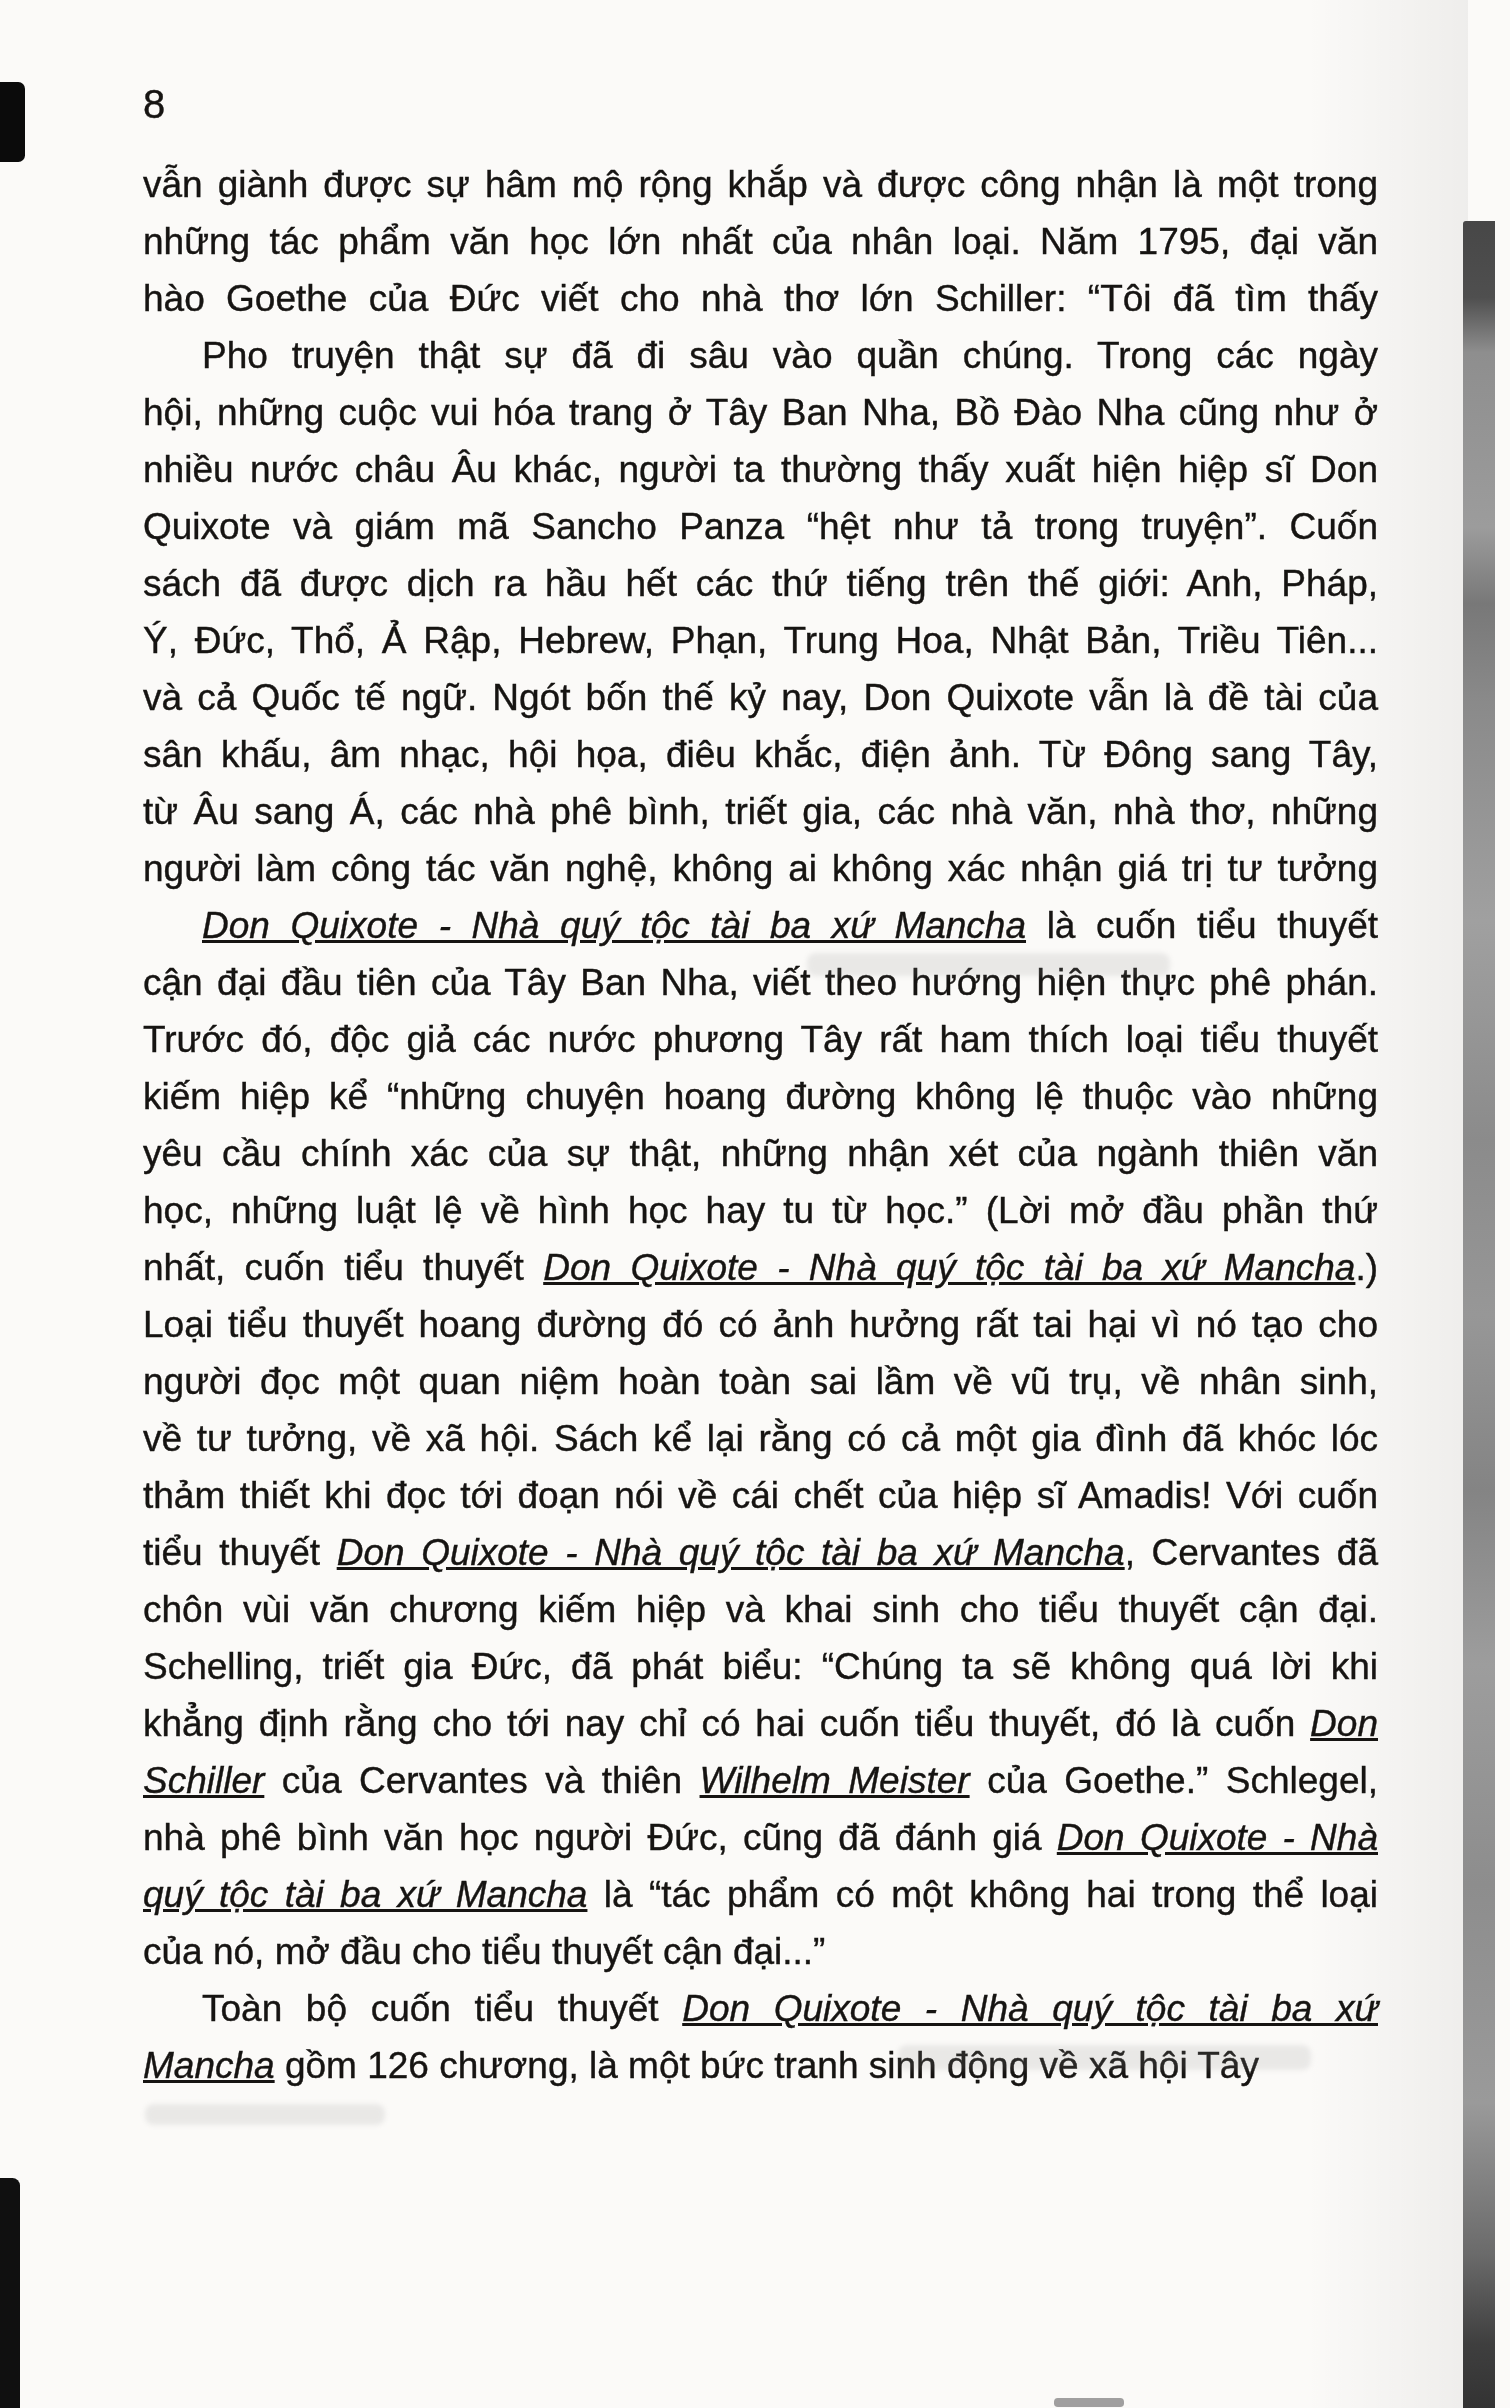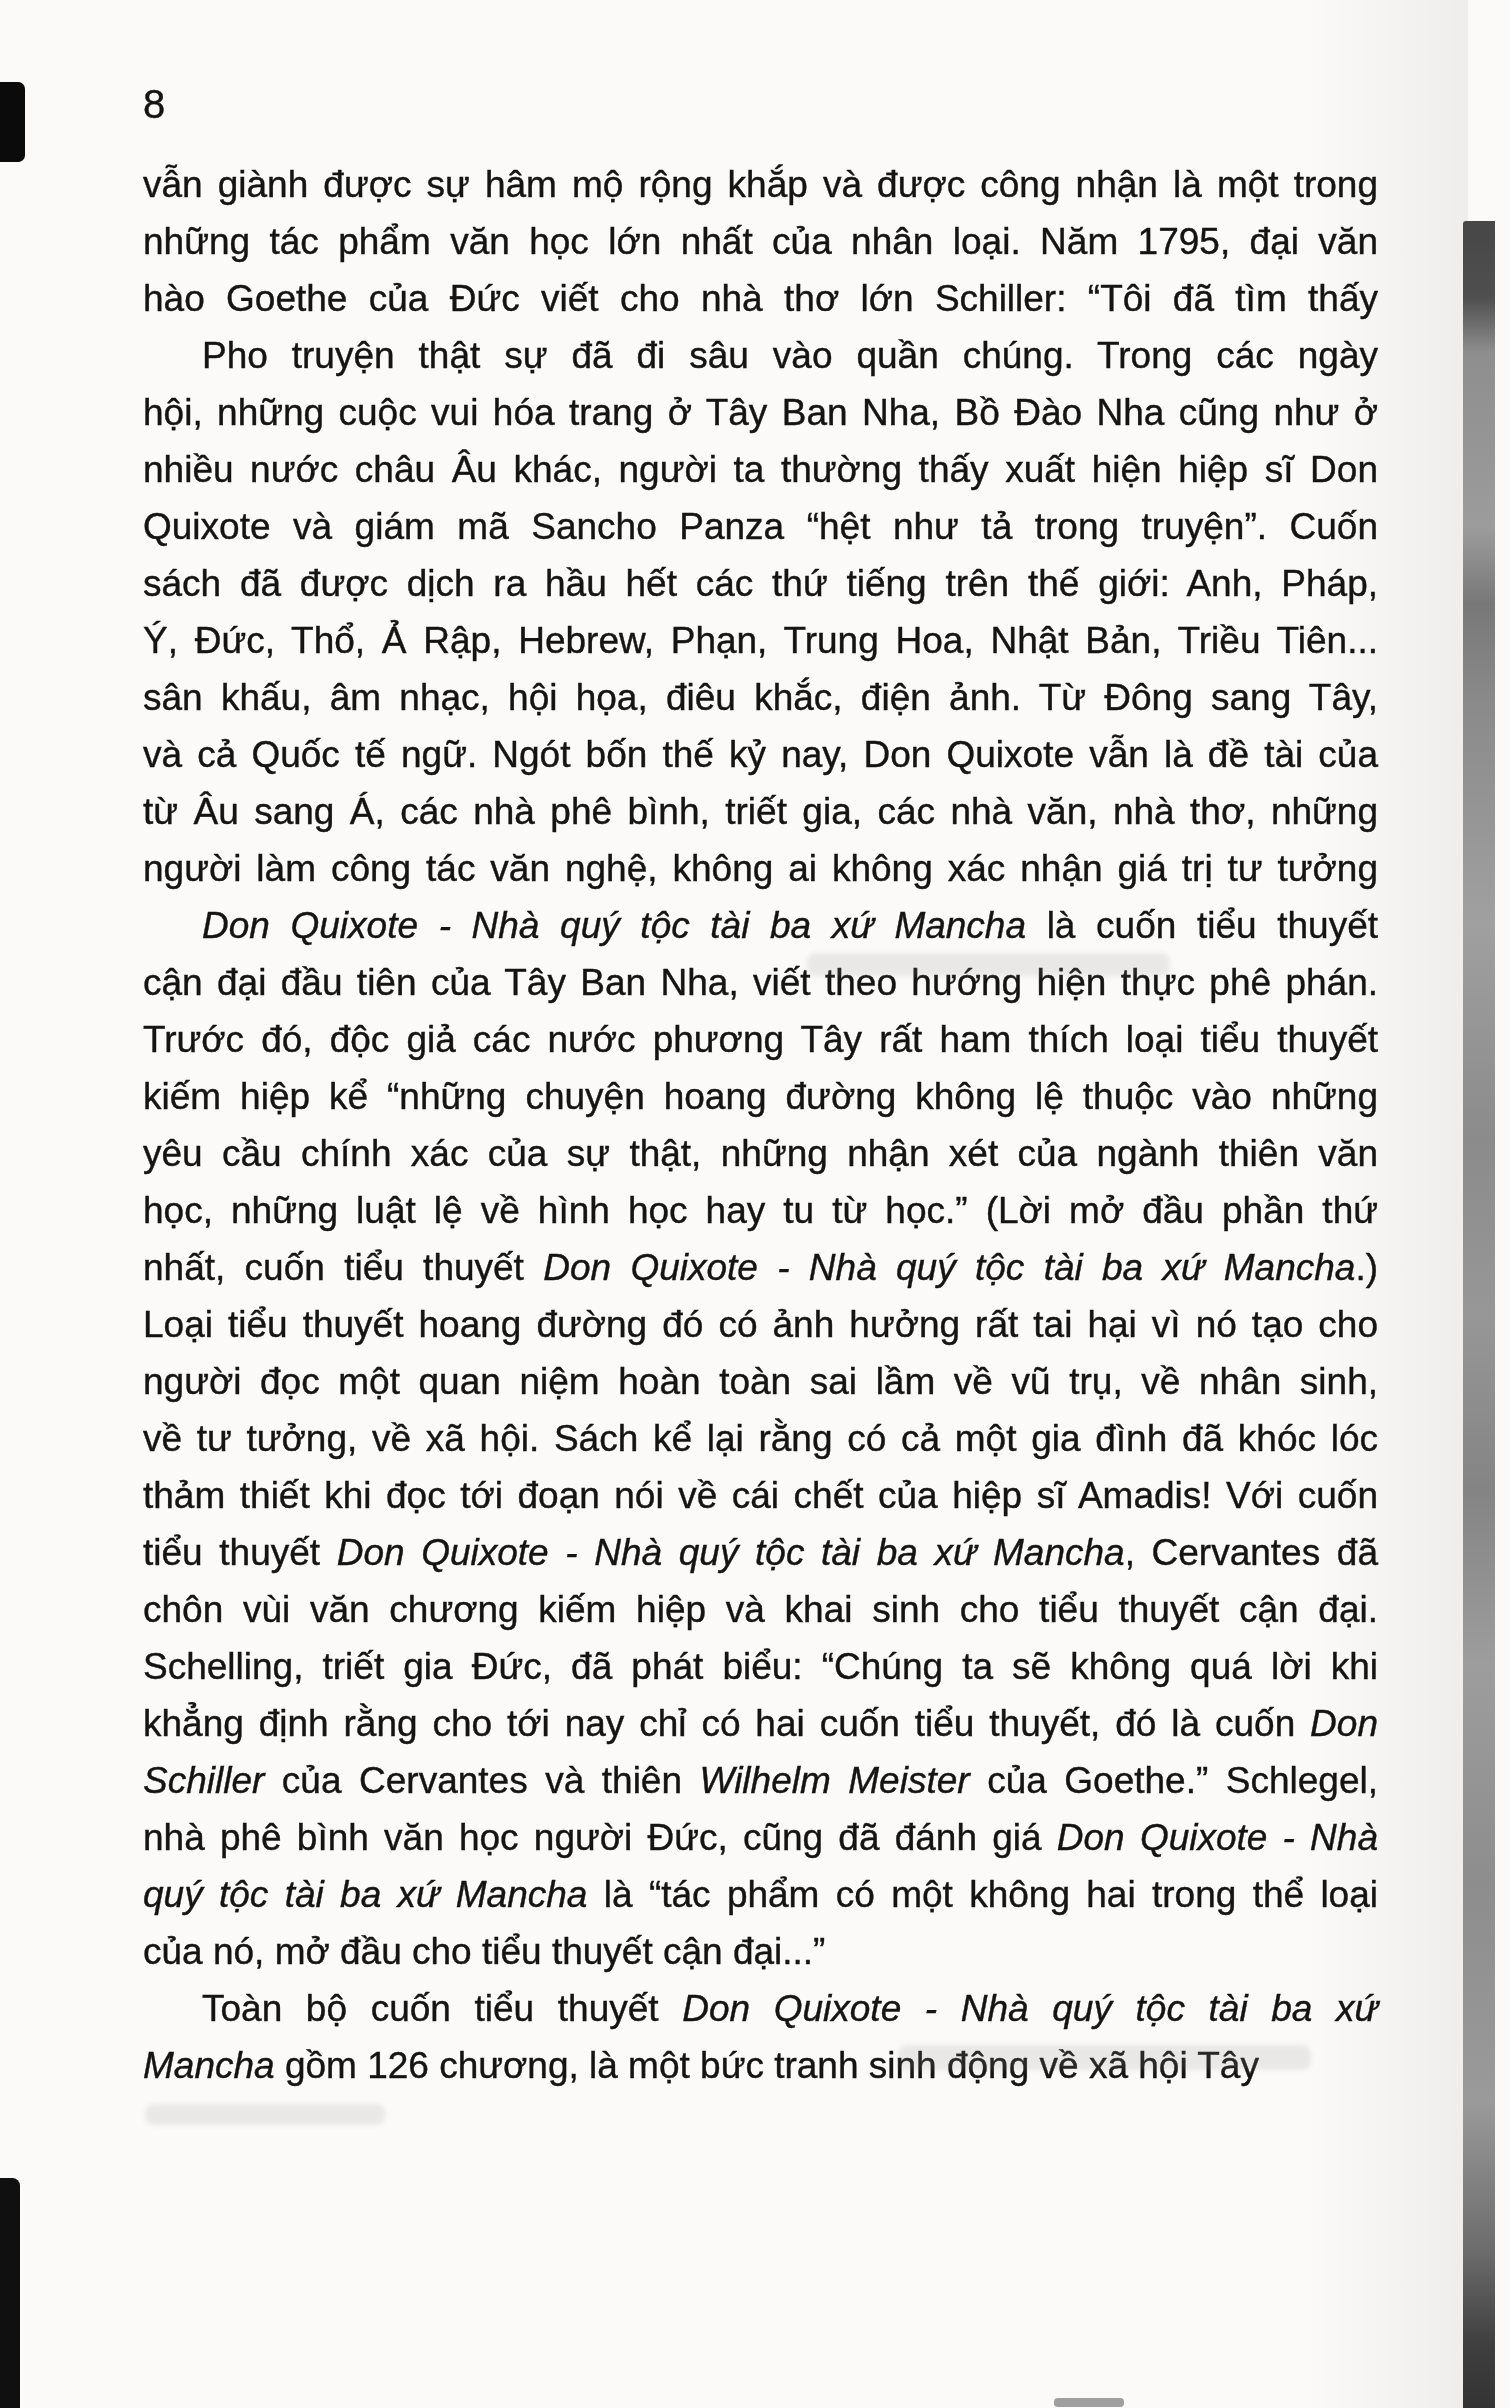--- a/index.html
+++ b/index.html
@@ -25,21 +25,21 @@
   .text-block {
     position: absolute; left: 143px; top: 156px; width: 1235px;
   }
   .line {
     font-size: 37px; line-height: 57px;
     -webkit-text-stroke: 0.4px;
     text-align: left;
   }
   .line.j { text-align: justify; text-align-last: justify; text-justify: inter-word; }
   .line.ind { text-indent: 59px; }
-  .it { font-style: italic; }
+  .it { font-style: italic; text-decoration: underline; }
   
   .mark-top-left {
     position: absolute; left: 0; top: 82px; width: 25px; height: 80px;
     background: #0b0b0b; border-radius: 0 6.7px 6.7px 0;
   }
   .mark-bottom-left {
     position: absolute; left: 0; top: 2178px; width: 20px; height: 230px;
     background: #101010; border-radius: 0 7.6px 0 0;
   }
   .scan-strip {
@@ -74,22 +74,22 @@
 <div class="text-block">
     <div class="line j"><span>vẫn giành được sự hâm mộ rộng khắp và được công nhận là một trong</span></div>
     <div class="line j"><span>những tác phẩm văn học lớn nhất của nhân loại. Năm 1795, đại văn</span></div>
     <div class="line j"><span>hào Goethe của Đức viết cho nhà thơ lớn Schiller: “Tôi đã tìm thấy</span></div>
     <div class="line j ind"><span>Pho truyện thật sự đã đi sâu vào quần chúng. Trong các ngày</span></div>
     <div class="line j"><span>hội, những cuộc vui hóa trang ở Tây Ban Nha, Bồ Đào Nha cũng như ở</span></div>
     <div class="line j"><span>nhiều nước châu Âu khác, người ta thường thấy xuất hiện hiệp sĩ Don</span></div>
     <div class="line j"><span>Quixote và giám mã Sancho Panza “hệt như tả trong truyện”. Cuốn</span></div>
     <div class="line j"><span>sách đã được dịch ra hầu hết các thứ tiếng trên thế giới: Anh, Pháp,</span></div>
     <div class="line j"><span>Ý, Đức, Thổ, Ả Rập, Hebrew, Phạn, Trung Hoa, Nhật Bản, Triều Tiên...</span></div>
+    <div class="line j"><span>và cả Quốc tế ngữ. Ngót bốn thế kỷ nay, Don Quixote vẫn là đề tài của</span></div>
     <div class="line j"><span>sân khấu, âm nhạc, hội họa, điêu khắc, điện ảnh. Từ Đông sang Tây,</span></div>
-    <div class="line j"><span>và cả Quốc tế ngữ. Ngót bốn thế kỷ nay, Don Quixote vẫn là đề tài của</span></div>
     <div class="line j"><span>từ Âu sang Á, các nhà phê bình, triết gia, các nhà văn, nhà thơ, những</span></div>
     <div class="line j"><span>người làm công tác văn nghệ, không ai không xác nhận giá trị tư tưởng</span></div>
     <div class="line j ind"><span class="it">Don Quixote - Nhà quý tộc tài ba xứ Mancha</span><span> là cuốn tiểu thuyết</span></div>
     <div class="line j"><span>cận đại đầu tiên của Tây Ban Nha, viết theo hướng hiện thực phê phán.</span></div>
     <div class="line j"><span>Trước đó, độc giả các nước phương Tây rất ham thích loại tiểu thuyết</span></div>
     <div class="line j"><span>kiếm hiệp kể “những chuyện hoang đường không lệ thuộc vào những</span></div>
     <div class="line j"><span>yêu cầu chính xác của sự thật, những nhận xét của ngành thiên văn</span></div>
     <div class="line j"><span>học, những luật lệ về hình học hay tu từ học.” (Lời mở đầu phần thứ</span></div>
     <div class="line j"><span>nhất, cuốn tiểu thuyết </span><span class="it">Don Quixote - Nhà quý tộc tài ba xứ Mancha</span><span>.)</span></div>
     <div class="line j"><span>Loại tiểu thuyết hoang đường đó có ảnh hưởng rất tai hại vì nó tạo cho</span></div>

